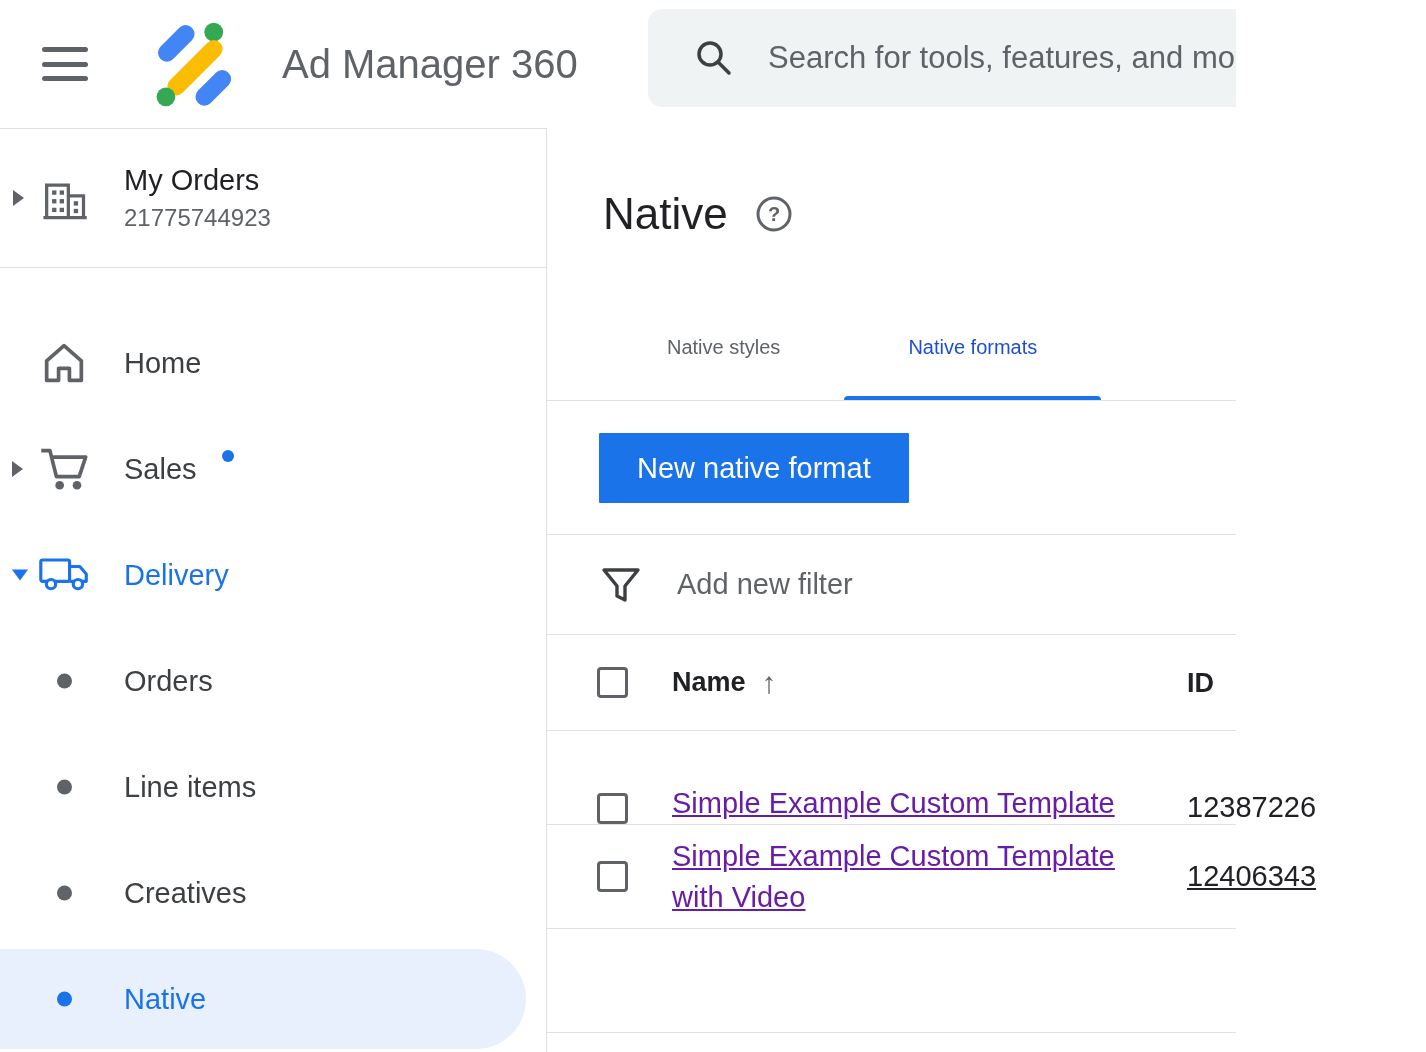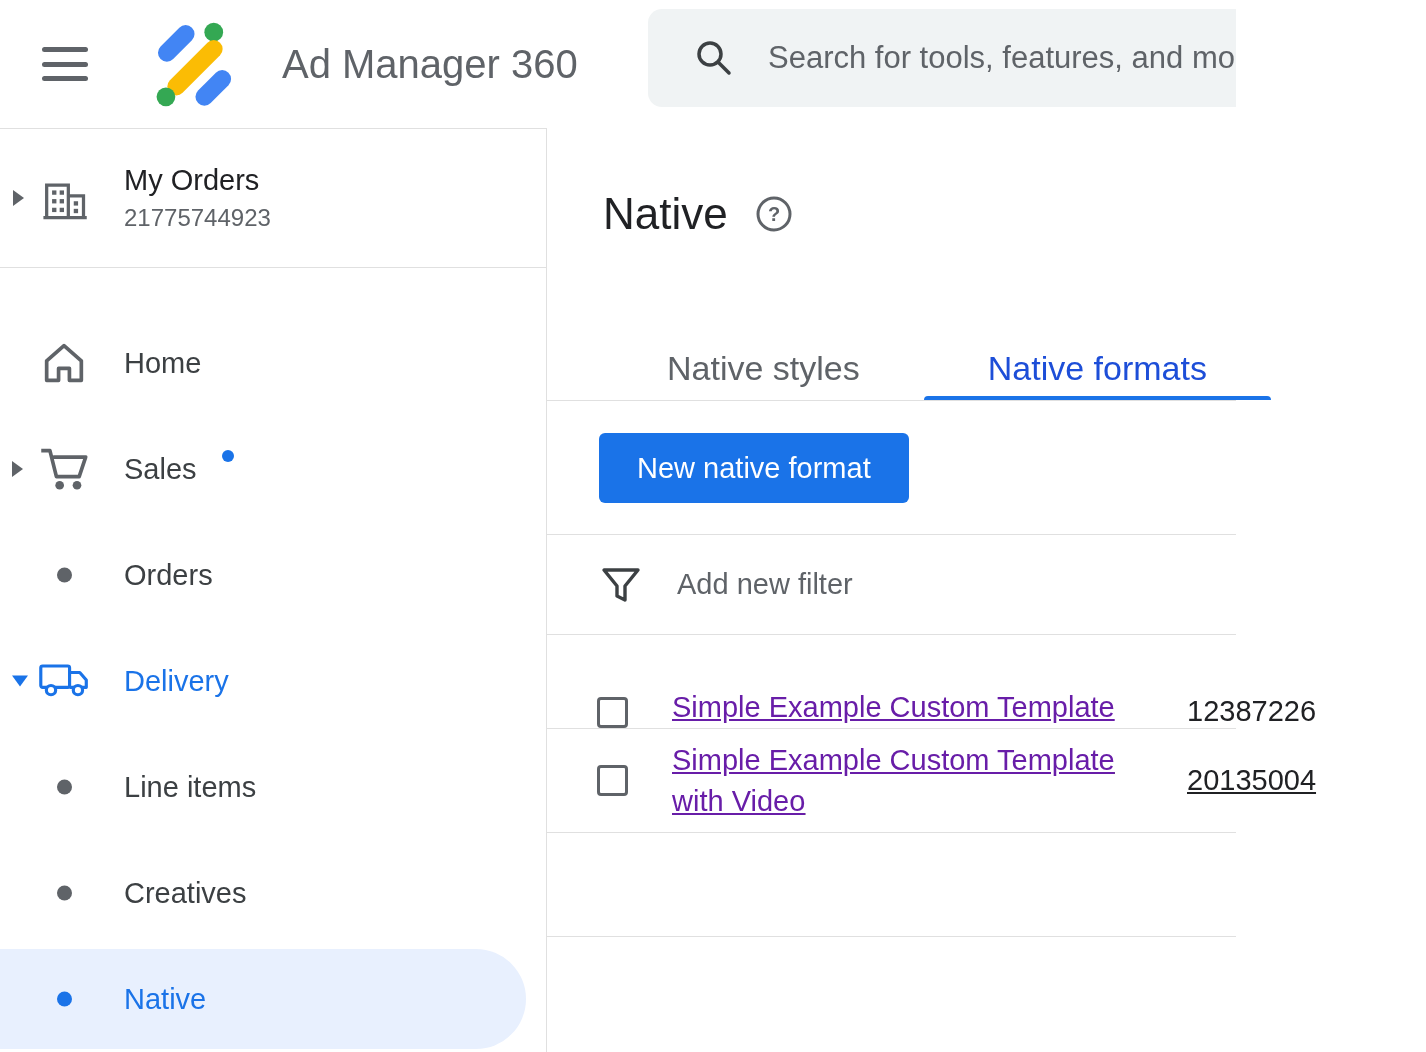--- a/index.html
+++ b/index.html
@@ -51,28 +51,28 @@
     background:#e8f0fe; border-radius:0 52px 52px 0; z-index:0; }
   .notif-dot { position:absolute; left:222px; top:34px; width:12px; height:12px; border-radius:50%; background:#1a73e8; }
 
   
   .main { flex:1; min-width:0; display:flex; flex-direction:column; background:#fff; }
   .page-head { padding:60px 0 0 56px; display:flex; align-items:center; }
   .page-title { font-size:44px; font-weight:400; color:#202124; line-height:52px; }
   .help { margin-left:26px; width:40px; height:40px; display:inline-flex; cursor:pointer; }
 
   .tabs { margin-top:96px; display:flex; padding-left:56px; border-bottom:1px solid #e0e0e0; }
-  .tab { height:64px; padding:0 64px; display:flex; align-items:center; position:relative; cursor:pointer;
-    font-size:34px; font-weight:500; color:#5f6368; white-space:nowrap; }
+  .tab { height:64px; padding:0 64px; display:flex; position:relative; cursor:pointer;
+    font-size:20px; font-weight:500; color:#5f6368; white-space:nowrap; }
   .tab.active { color:#1d4ed8; }
   .tab.active::after { content:""; position:absolute; left:0; right:0; bottom:0; height:4px;
     background:#1a73e8; border-radius:4px 4px 0 0; }
 
   .toolbar { padding:32px 0 31px 52px; border-bottom:1px solid #e0e0e0; }
-  .primary-btn { height:70px; padding:0 38px; background:#1a73e8; color:#fff; border:none; border-radius:6px;
+  .primary-btn { height:70px; padding:0 38px; background:#1a73e8; color:#fff; border:none; border-radius:1px;
     font-family:"Liberation Sans", sans-serif; font-size:29px; font-weight:500; cursor:pointer; }
 
   .filter-row { height:100px; border-bottom:1px solid #e0e0e0; display:flex; align-items:center; padding-left:52px; cursor:pointer; }
   .filter-icon { width:44px; height:44px; display:inline-flex; }
   .filter-label { margin-left:34px; font-size:29px; color:#5f6368; }
 
   .trow { display:flex; align-items:center; padding-left:50px; border-bottom:1px solid #e0e0e0; }
   .trow.thead { min-height:96px; }
   .trow.r1 { min-height:94px;align-items:flex-end; }
   .trow.r2 { min-height:104px;text-decoration:underline; }
@@ -161,40 +161,40 @@
             <svg viewBox="0 0 48 48" width="52" height="52">
               <path d="M3 7 H11 L17 31 H38 L44 13 H14" fill="none" stroke="#5f6368" stroke-width="3.4" stroke-linejoin="round"></path>
               <circle cx="20" cy="39" r="4" fill="#5f6368"></circle>
               <circle cx="36" cy="39" r="4" fill="#5f6368"></circle>
             </svg>
           </span>
           <span class="nav-label">Sales</span>
           <span class="notif-dot"></span>
         </div>
 
-        <div class="nav-item">
-          <span class="bullet"></span>
-          <span class="nav-label">Orders</span>
-        </div>
-
         <div class="nav-item blue">
           <span class="expander tri-down"></span>
           <span class="nav-icon">
             <svg viewBox="0 0 56 48" width="56" height="48">
               <rect x="3" y="10" width="31" height="23" rx="2" fill="none" stroke="#1a73e8" stroke-width="3.4"></rect>
               <path d="M34 17 H45 L52 25 V33 H34" fill="none" stroke="#1a73e8" stroke-width="3.4" stroke-linejoin="round"></path>
               <circle cx="14" cy="36" r="5" fill="#fff" stroke="#1a73e8" stroke-width="3.4"></circle>
               <circle cx="43" cy="36" r="5" fill="#fff" stroke="#1a73e8" stroke-width="3.4"></circle>
             </svg>
           </span>
           <span class="nav-label">Delivery</span>
         </div>
 
         <div class="nav-item">
           <span class="bullet"></span>
+          <span class="nav-label">Orders</span>
+        </div>
+
+        <div class="nav-item">
+          <span class="bullet"></span>
           <span class="nav-label">Line items</span>
         </div>
 
         <div class="nav-item">
           <span class="bullet"></span>
           <span class="nav-label">Creatives</span>
         </div>
 
         <div class="nav-item blue selected">
           <span class="bullet"></span>
@@ -233,39 +233,51 @@
         <span class="filter-icon">
           <svg viewBox="0 0 44 44" width="44" height="44">
             <path d="M5 7 H39 L26 23 V37 L18 33 V23 Z" fill="none" stroke="#3c4043" stroke-width="3.4" stroke-linejoin="round"></path>
           </svg>
         </span>
         <span class="filter-label">Add new filter</span>
       </div>
 
       <div class="table">
 
+        <div class="trow thead">
+          <span class="cell-check">
+            <span class="checkbox"></span>
+          </span>
+          <span class="cell-name">
+            <span class="th">Name</span>
+            <span class="sort">↑</span>
+          </span>
+          <span class="cell-id">
+            <span class="th">ID</span>
+          </span>
+        </div>
 
         <div class="trow r1">
           <span class="cell-check">
             <span class="checkbox"></span>
           </span>
           <span class="cell-name">
             <a class="link">Simple Example Custom Template</a>
           </span>
           <span class="cell-id">12387226</span>
         </div>
 
         <div class="trow r2">
           <span class="cell-check">
             <span class="checkbox"></span>
           </span>
           <span class="cell-name">
             <a class="link">Simple Example Custom Template with Video</a>
           </span>
-          <span class="cell-id">20135004</span>
+          <span class="cell-id">12406343</span>
         </div>
 
         <div class="trow empty"></div>
 
       </div>
 
     </main>
   </div>
 </div>
 

